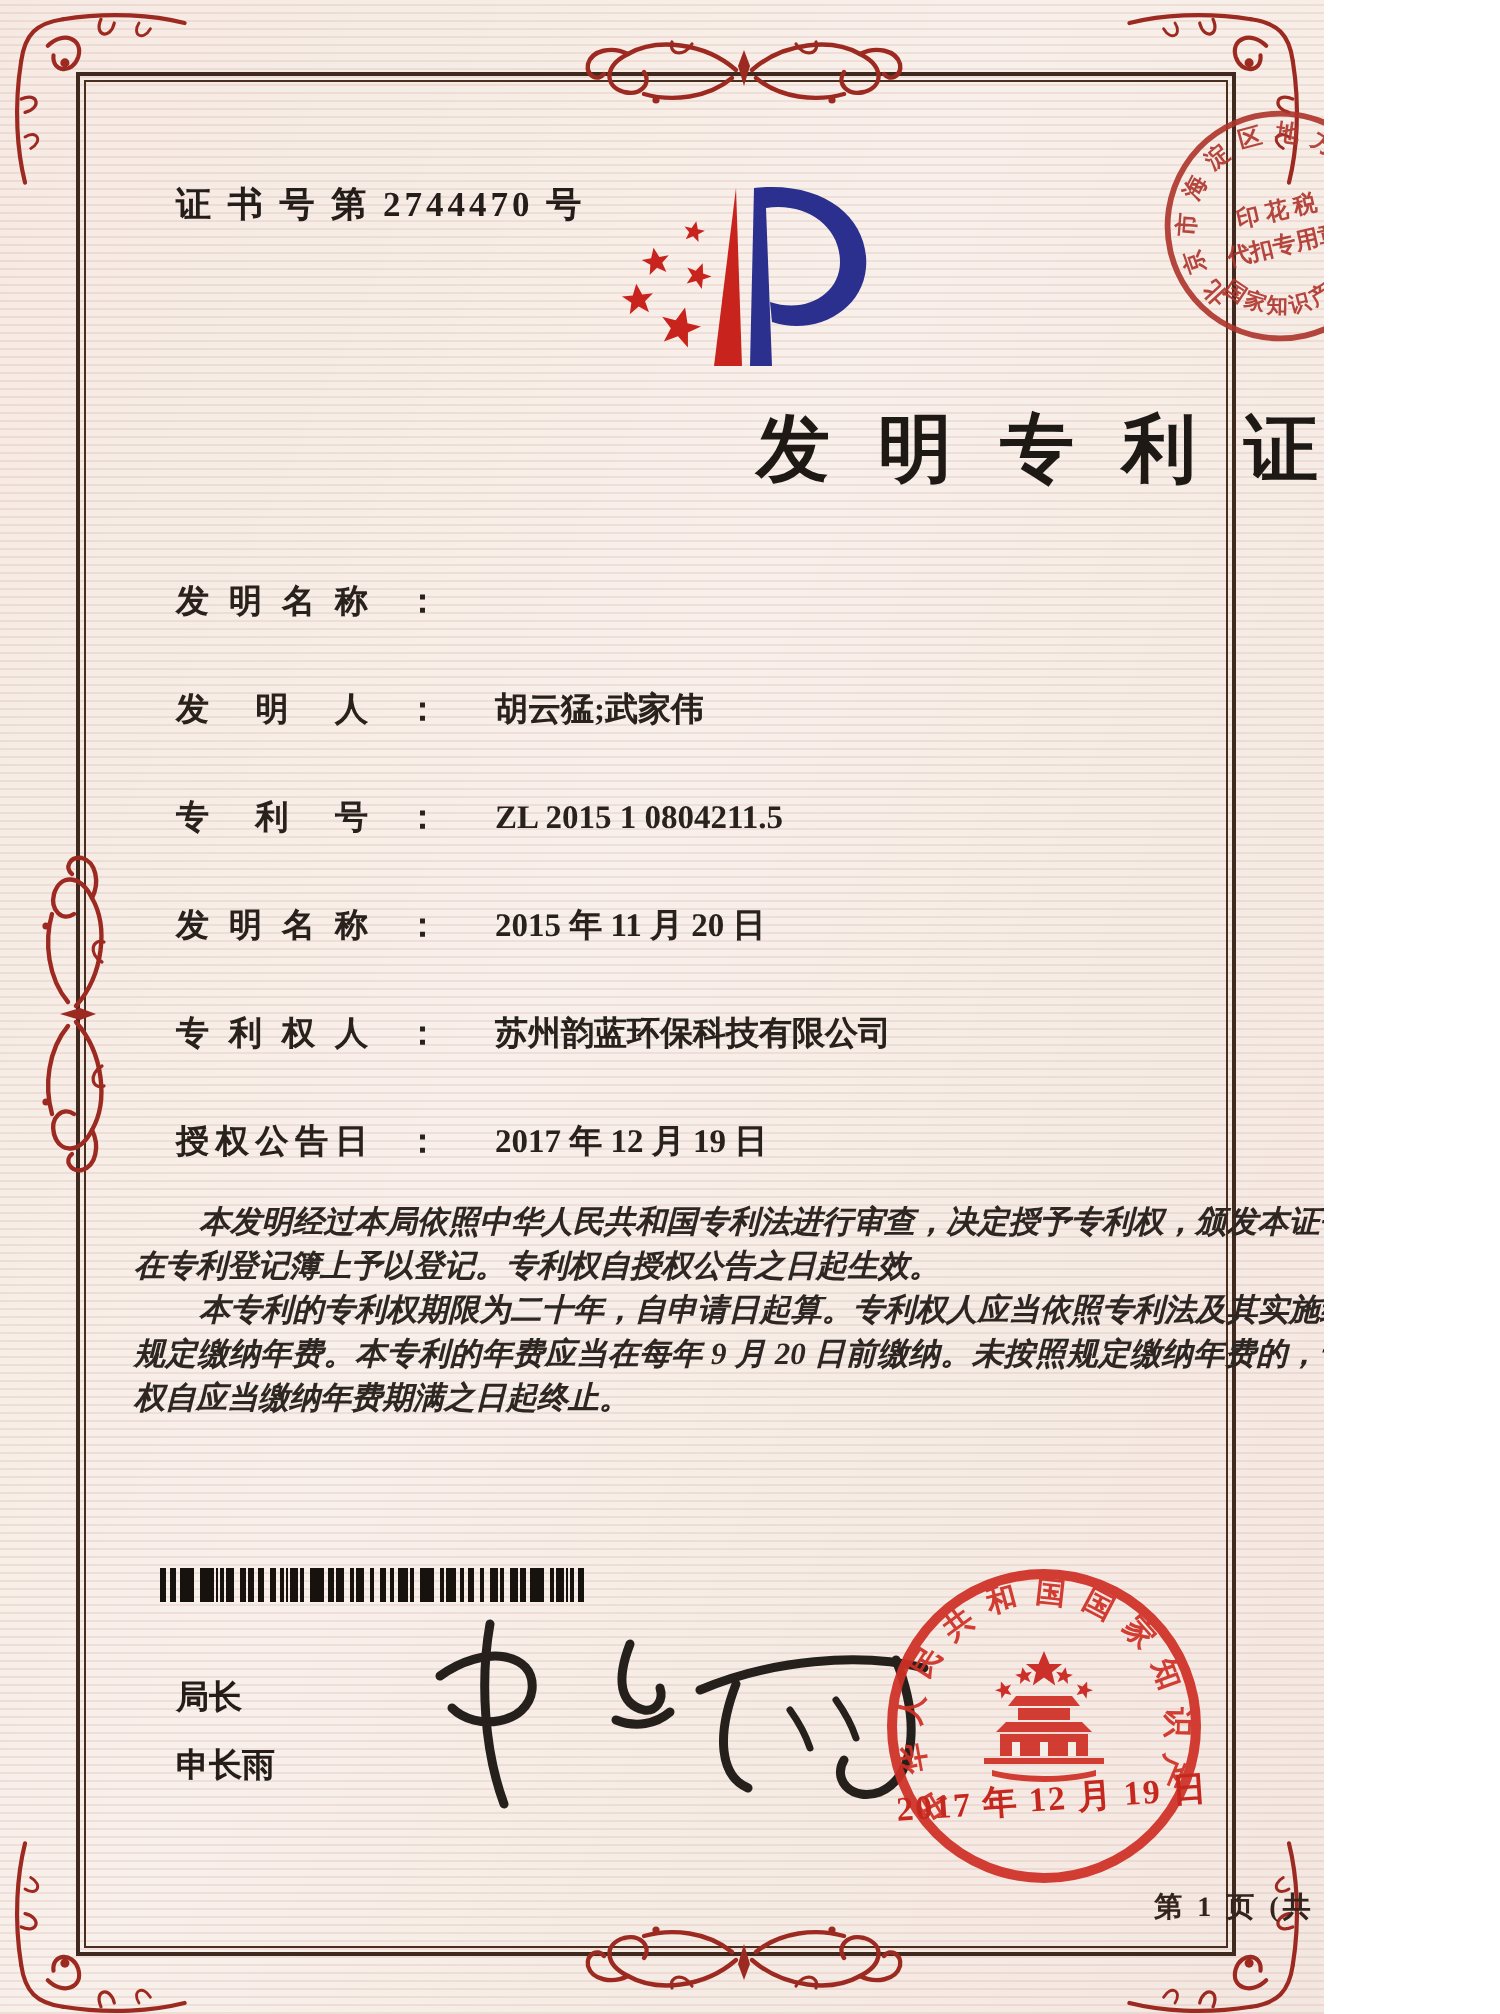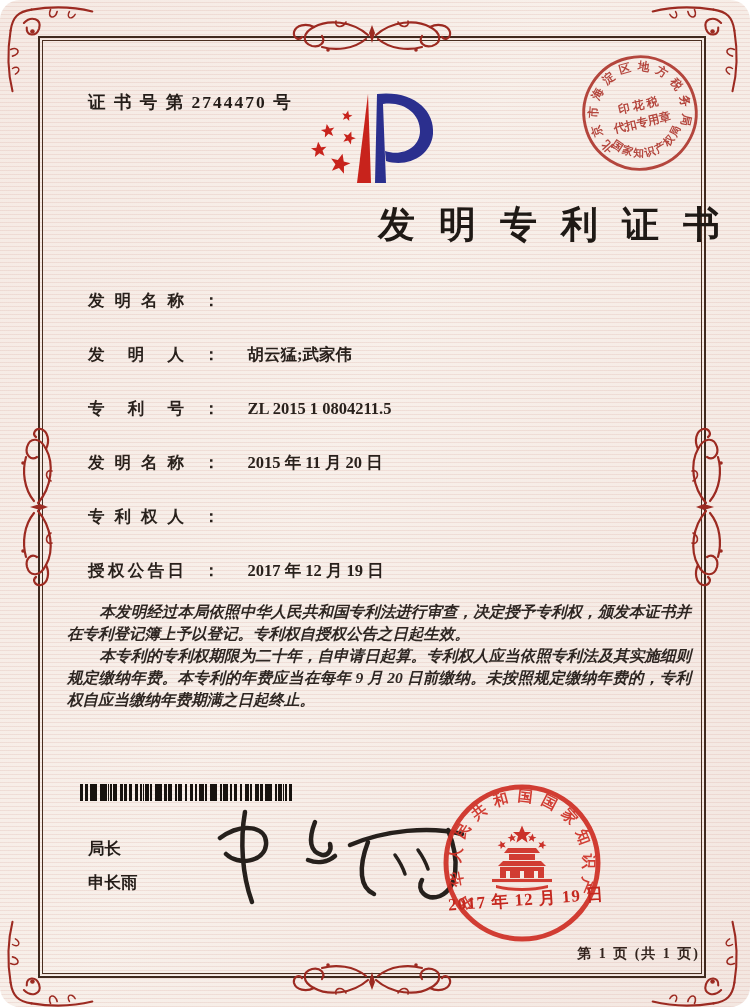--- a/index.html
+++ b/index.html
@@ -3,26 +3,25 @@
 <meta charset="utf-8">
 <style>
   * { margin:0; padding:0; box-sizing:border-box; }
   html,body { width:750px; height:1007px; }
   body{
     font-family:"Liberation Serif","DejaVu Serif",serif;
     color:#2b2420;
     overflow:hidden;
   }
   .paper{
-    position:relative; width:750px; height:1007px; overflow:hidden;
+    position:relative; width:662px; height:1007px; overflow:hidden;
     background-color:#f7efe9;
     background-image:
       repeating-linear-gradient(0deg, rgba(213,160,150,.22) 0 1px, rgba(255,255,255,0) 1px 4px),
       linear-gradient(115deg, rgba(244,230,224,.6), rgba(250,243,238,.2) 45%, rgba(240,224,218,.55));
-    border-radius: 20px;
   }
   
   .frame{ position:absolute; left:38px; top:36px; right:44px; bottom:29px;
           border:2px solid #40291e; }
   .frame-inner{ position:absolute; inset:2px; border:1px solid #4a2e20; }
   
   .orn{ position:absolute; pointer-events:none; }
   .orn svg{ display:block; width:100%; height:100%; }
   .orn-top{ left:287px; top:15px; width:170px; height:44px; }
   .orn-bottom{ left:287px; top:956px; width:170px; height:44px; transform:scaleY(-1); }
@@ -205,20 +204,21 @@
       <span>ZL 2015 1 0804211.5</span>
     </div>
     <div class="f-row">
       <span class="f-label">发明名称</span>
         <span class="f-colon">：</span>
       <span>2015 年 11 月 20 日</span>
     </div>
     <div class="f-row">
       <span class="f-label">专利权人</span>
         <span class="f-colon">：</span>
+      <span>苏州韵蓝环保科技有限公司</span>
     </div>
     <div class="f-row">
       <span class="f-label">授权公告日</span>
         <span class="f-colon">：</span>
       <span>2017 年 12 月 19 日</span>
     </div>
   </div>
 
   <div class="body-text">
     <p>本发明经过本局依照中华人民共和国专利法进行审查，决定授予专利权，颁发本证书并在专利登记簿上予以登记。专利权自授权公告之日起生效。</p>

